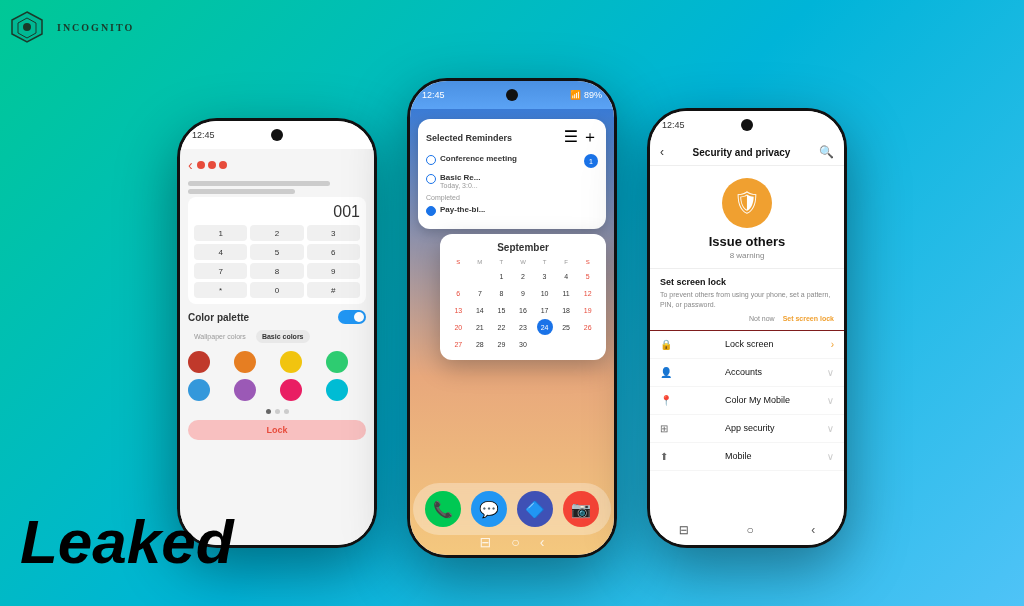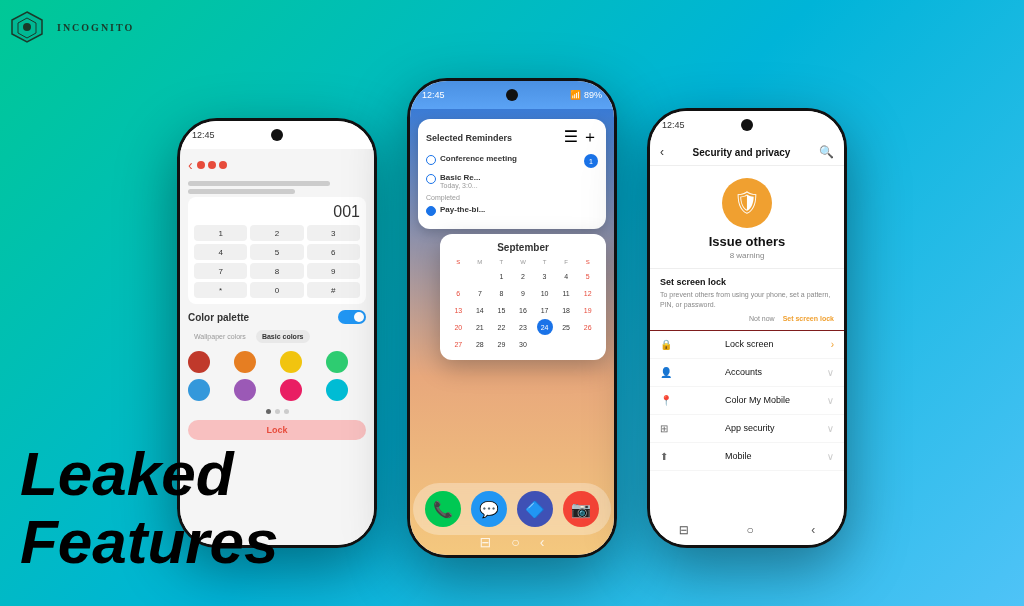--- a/index.html
+++ b/index.html
@@ -566,21 +566,20 @@
   <svg class="logo-icon" viewBox="0 0 38 38">
     <polygon points="19,4 34,12 34,26 19,34 4,26 4,12" fill="#00b894" stroke="#1a3a2a" stroke-width="1.5"></polygon>
     <polygon points="19,10 28,15 28,25 19,30 10,25 10,15" fill="none" stroke="#1a3a2a" stroke-width="1"></polygon>
     <circle cx="19" cy="19" r="4" fill="#1a3a2a"></circle>
   </svg>
   <span class="logo-text">INCOGNITO</span>
 </div>
 
 <div class="leaked-text">
   <div>Leaked</div>
-  <div>Features</div>
 </div>
 
 <div class="phones-container">
 
   <div class="phone phone-1">
     <div class="phone-notch"></div>
     <div class="phone-status-bar">
       <span>12:45</span>
     </div>
     <div class="phone-content-1">

